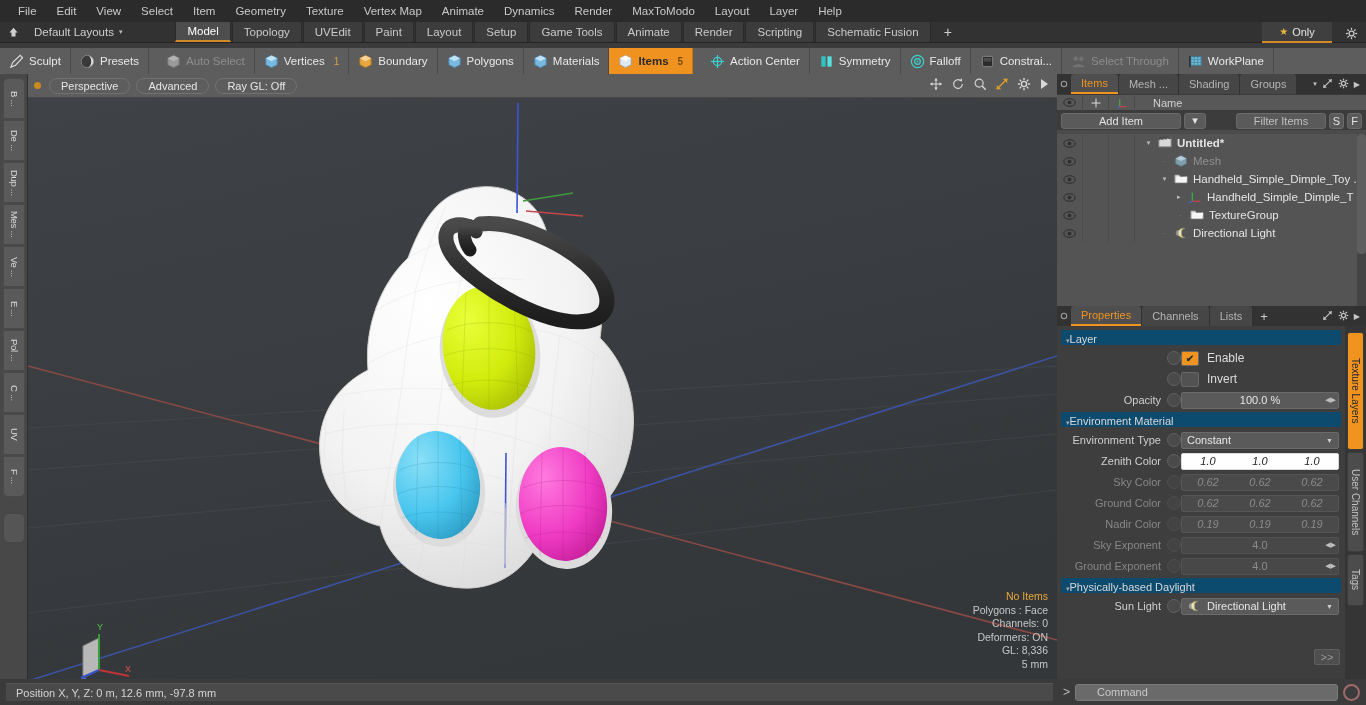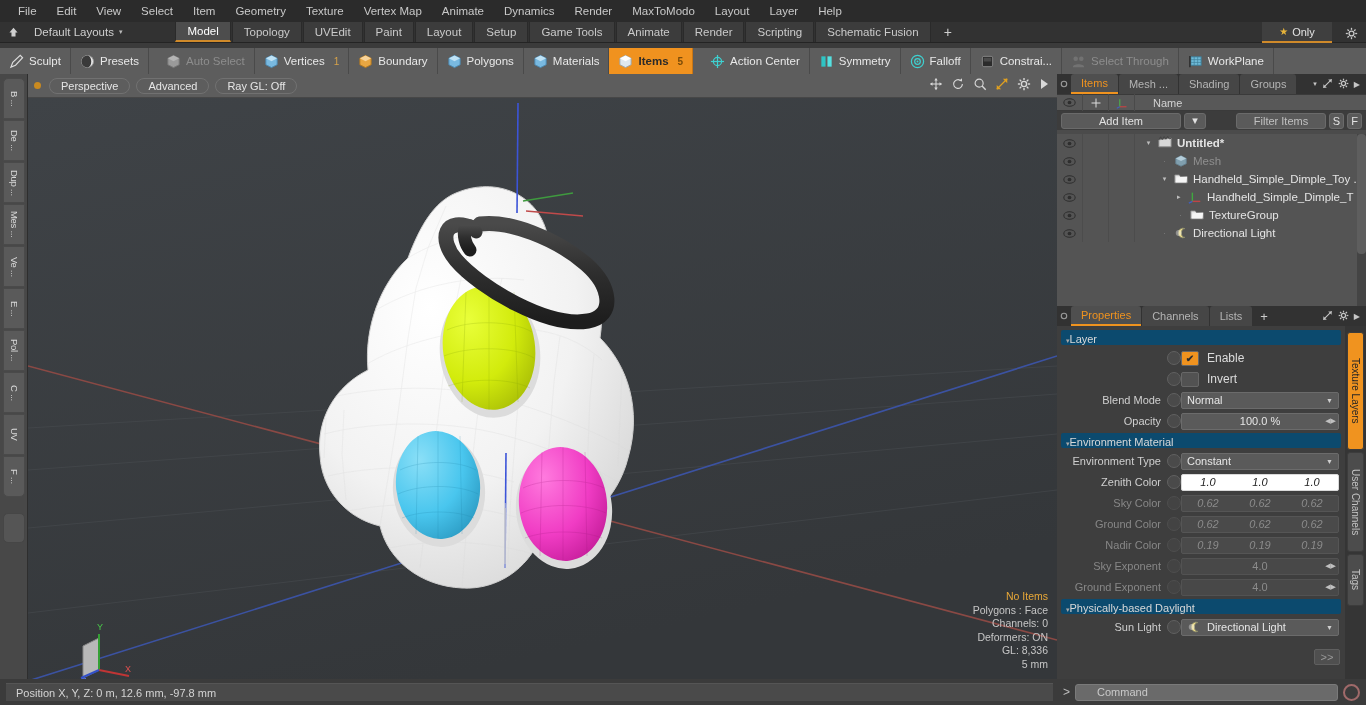--- a/index.html
+++ b/index.html
@@ -878,28 +878,20 @@
           <div class="checkbox on">✔</div>
           <div class="cklabel">Enable</div>
         </div>
         <div class="prow">
           <div class="plabel"></div>
           <div class="pdot"></div>
           <div class="checkbox"></div>
           <div class="cklabel">Invert</div>
         </div>
         <div class="prow">
-          <div class="plabel">Blend Mode</div>
-          <div class="pdot"></div>
-          <div class="pfield">
-            <span>Normal</span>
-            <span class="dd">▼</span>
-          </div>
-        </div>
-        <div class="prow">
           <div class="plabel">Opacity</div>
           <div class="pdot"></div>
           <div class="pfield" style="justify-content: center;">
             <span>100.0 %</span>
             <span class="spin" style="font-size: 7px;">◀▶</span>
           </div>
         </div>
         <div class="sechdr">
           <span class="tri">▾</span>
           <span>Environment Material</span>

